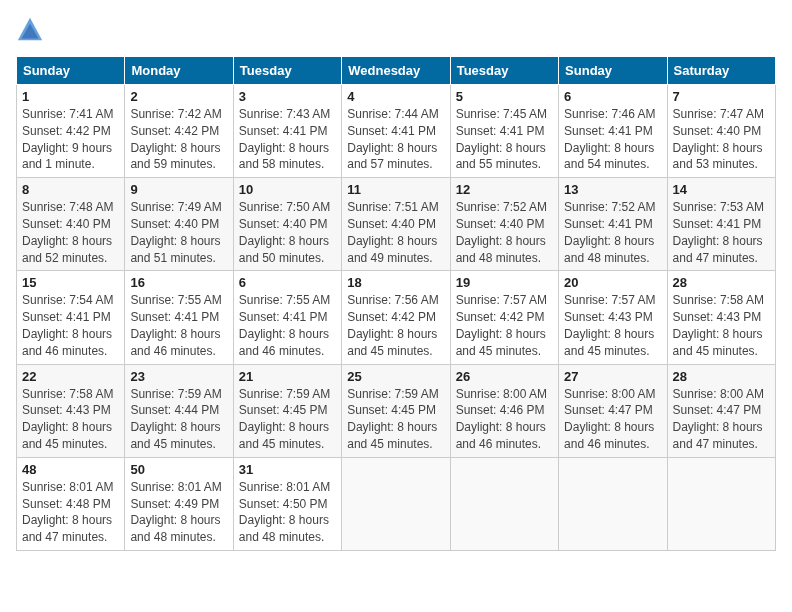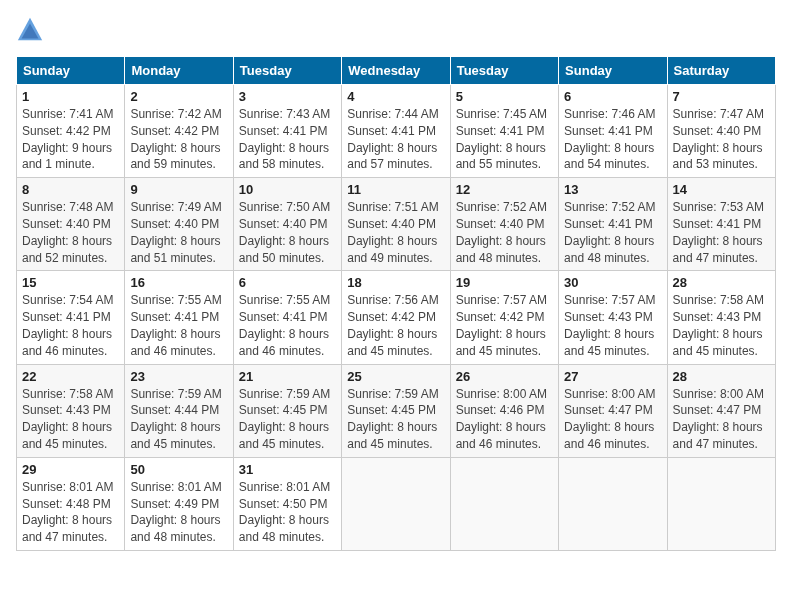--- a/index.html
+++ b/index.html
@@ -206,21 +206,21 @@
         </td>
         <td>
           <span class="day-number">18</span>
           <div class="day-info">Sunrise: 7:56 AM<br>Sunset: 4:42 PM<br>Daylight: 8 hours and 45 minutes.</div>
         </td>
         <td>
           <span class="day-number">19</span>
           <div class="day-info">Sunrise: 7:57 AM<br>Sunset: 4:42 PM<br>Daylight: 8 hours and 45 minutes.</div>
         </td>
         <td>
-          <span class="day-number">30</span>
+          <span class="day-number">20</span>
           <div class="day-info">Sunrise: 7:57 AM<br>Sunset: 4:43 PM<br>Daylight: 8 hours and 45 minutes.</div>
         </td>
         <td>
           <span class="day-number">28</span>
           <div class="day-info">Sunrise: 7:58 AM<br>Sunset: 4:43 PM<br>Daylight: 8 hours and 45 minutes.</div>
         </td>
       </tr>
       <tr>
         <td>
           <span class="day-number">22</span>
@@ -246,21 +246,21 @@
           <span class="day-number">27</span>
           <div class="day-info">Sunrise: 8:00 AM<br>Sunset: 4:47 PM<br>Daylight: 8 hours and 46 minutes.</div>
         </td>
         <td>
           <span class="day-number">28</span>
           <div class="day-info">Sunrise: 8:00 AM<br>Sunset: 4:47 PM<br>Daylight: 8 hours and 47 minutes.</div>
         </td>
       </tr>
       <tr>
         <td>
-          <span class="day-number">29</span>
+          <span class="day-number">48</span>
           <div class="day-info">Sunrise: 8:01 AM<br>Sunset: 4:48 PM<br>Daylight: 8 hours and 47 minutes.</div>
         </td>
         <td>
           <span class="day-number">50</span>
           <div class="day-info">Sunrise: 8:01 AM<br>Sunset: 4:49 PM<br>Daylight: 8 hours and 48 minutes.</div>
         </td>
         <td>
           <span class="day-number">31</span>
           <div class="day-info">Sunrise: 8:01 AM<br>Sunset: 4:50 PM<br>Daylight: 8 hours and 48 minutes.</div>
         </td>

